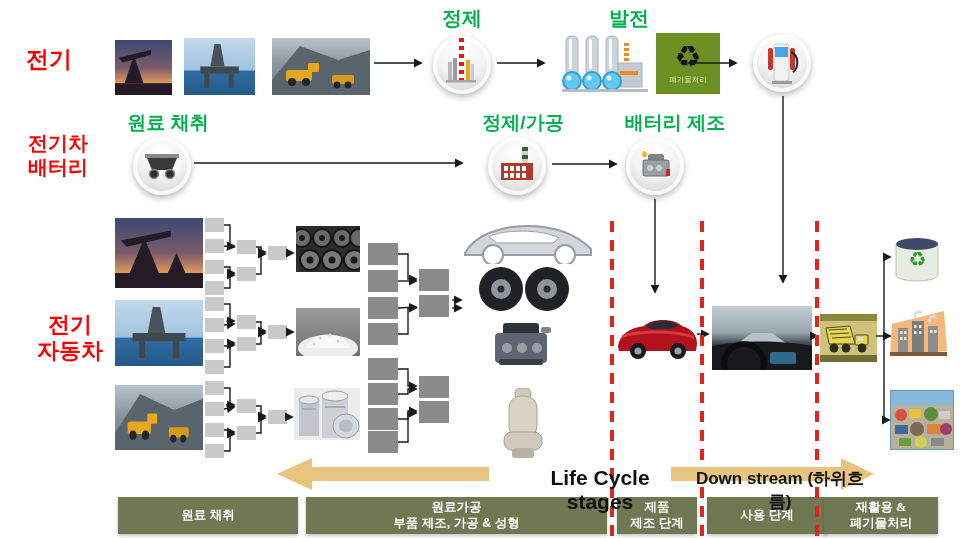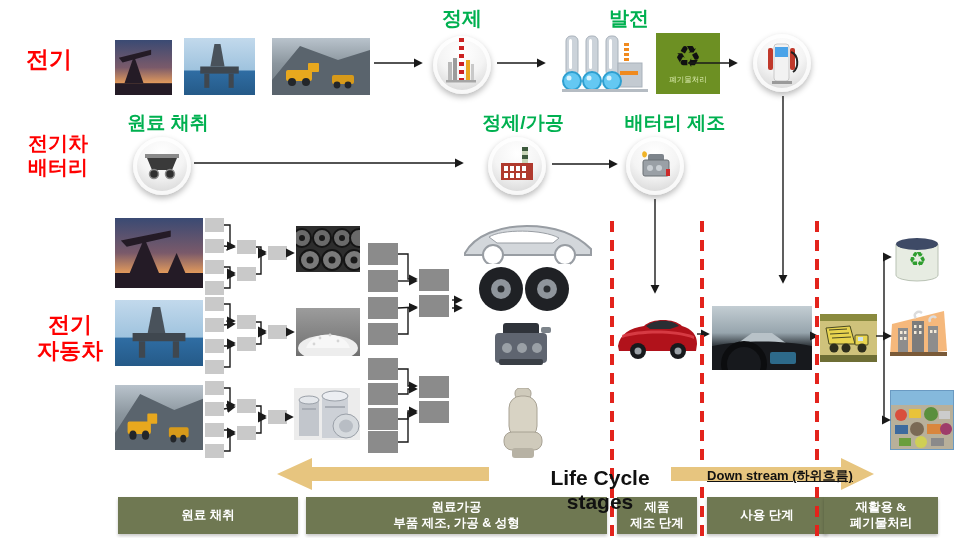--- a/index.html
+++ b/index.html
@@ -388,21 +388,21 @@
         <circle cx="26" cy="38" r="7" fill="#7a6a55"></circle>
       <rect x="36" y="33" width="14" height="10" fill="#d9863d"></rect>
         <circle cx="55" cy="38" r="6" fill="#9e3d6a"></circle>
       <rect x="8" y="47" width="12" height="8" fill="#6a9e3d"></rect>
         <circle cx="30" cy="51" r="6" fill="#cfcf55"></circle>
       <rect x="40" y="47" width="13" height="8" fill="#8a8a8a"></rect>
     </svg>
   </div>
 
   <div class="flowtext" style="left:535px;top:466px;width:130px;font-size:21px;">Life Cycle stages</div>
-  <div class="flowtext" style="left:685px;top:467px;width:190px;font-size:13px;text-decoration:underline;">Down stream (하위흐름)</div>
+  <div class="flowtext" style="left:685px;top:467px;width:190px;font-size:17px;">Down stream (하위흐름)</div>
 
   <div class="seg" style="left:118px;top:497px;width:180px;">원료 채취</div>
   <div class="seg" style="left:306px;top:497px;width:301px;">원료가공
 부품 제조, 가공 &amp; 성형</div>
   <div class="seg" style="left:617px;top:497px;width:80px;">제품
 제조 단계</div>
   <div class="seg" style="left:707px;top:497px;width:120px;">사용 단계</div>
   <div class="seg" style="left:824px;top:497px;width:114px;font-family:Liberation Serif, serif;">재활용 &amp;
 폐기물처리</div>
 

